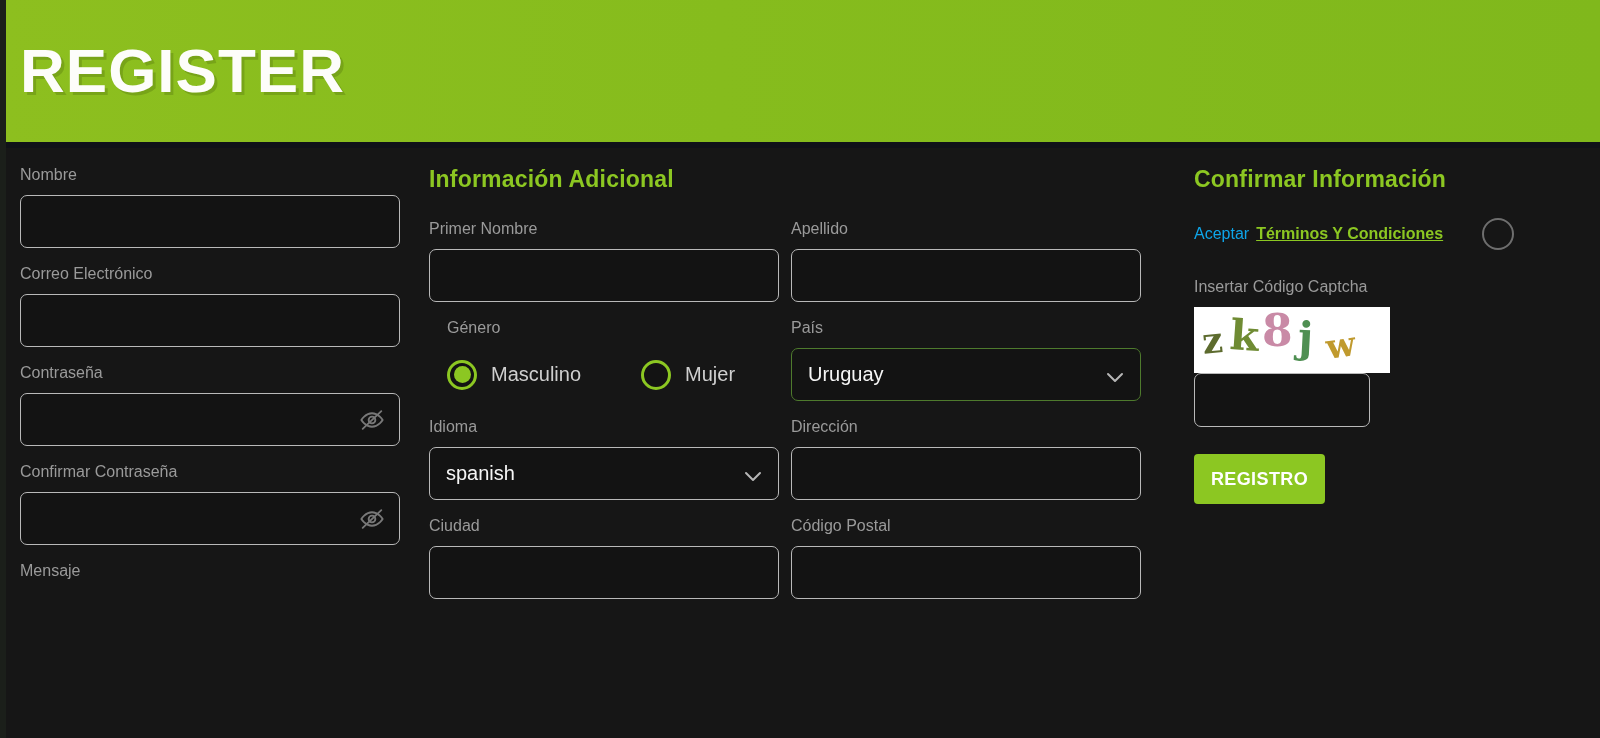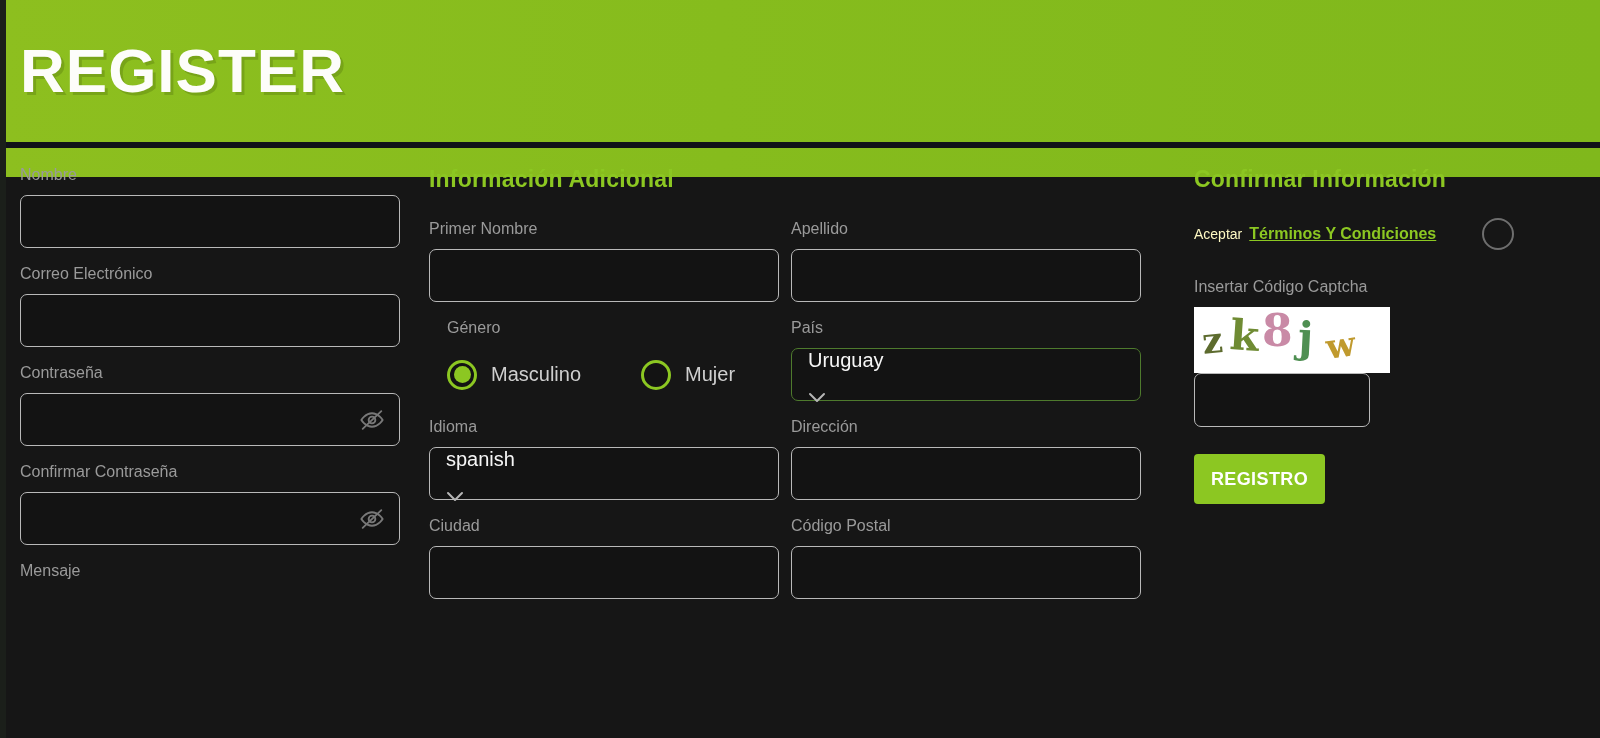--- a/index.html
+++ b/index.html
@@ -28,21 +28,21 @@
     width: 6px; height: 738px;
     background: #1b1f1a;
     z-index: 6;
   }
 
   
   .banner {
     position: absolute;
     left: 0; top: 0;
     width: 1600px;
-    height: 177px;
+    height: 142px;
     background: linear-gradient(90deg,#8dbf1f 0%, #86bc1d 45%, #80b81c 100%);
     overflow: hidden;
   }
   .banner-title {
     position: absolute;
     left: 20px;
     top: 30px;
     font-size: 62px;
     line-height: 82px;
     font-weight: bold;
@@ -118,24 +118,23 @@
   }
 
   
   .select-box {
     position: relative;
     height: 53px;
     border: 1px solid #b9b9b9;
     border-radius: 7px;
     background: #131313;
     display: flex;
-    align-items: flex-start;
+    align-items: center;
     padding: 0 16px;
     cursor: pointer;
-    flex-direction: column;
   }
   .select-box.green { border-color: #4e7a2d; }
   .select-value {
     font-size: 20px;
     color: #f6f6f6;
     flex: 1;
     white-space: nowrap;
     overflow: hidden;
   }
   .chevron {
@@ -180,22 +179,22 @@
 
   
   .terms-row {
     position: relative;
     display: flex;
     align-items: center;
     margin-bottom: 30px;
     height: 28px;
   }
   .terms-text {
-    font-size: 14px;
-    color: #fef9c3;
+    font-size: 16px;
+    color: #0ea5e9;
     white-space: nowrap;
   }
   .terms-link {
     font-size: 16px;
     color: #8cc722;
     text-decoration: underline;
     font-weight: bold;
     margin-left: 7px;
     cursor: pointer;
     white-space: nowrap;

